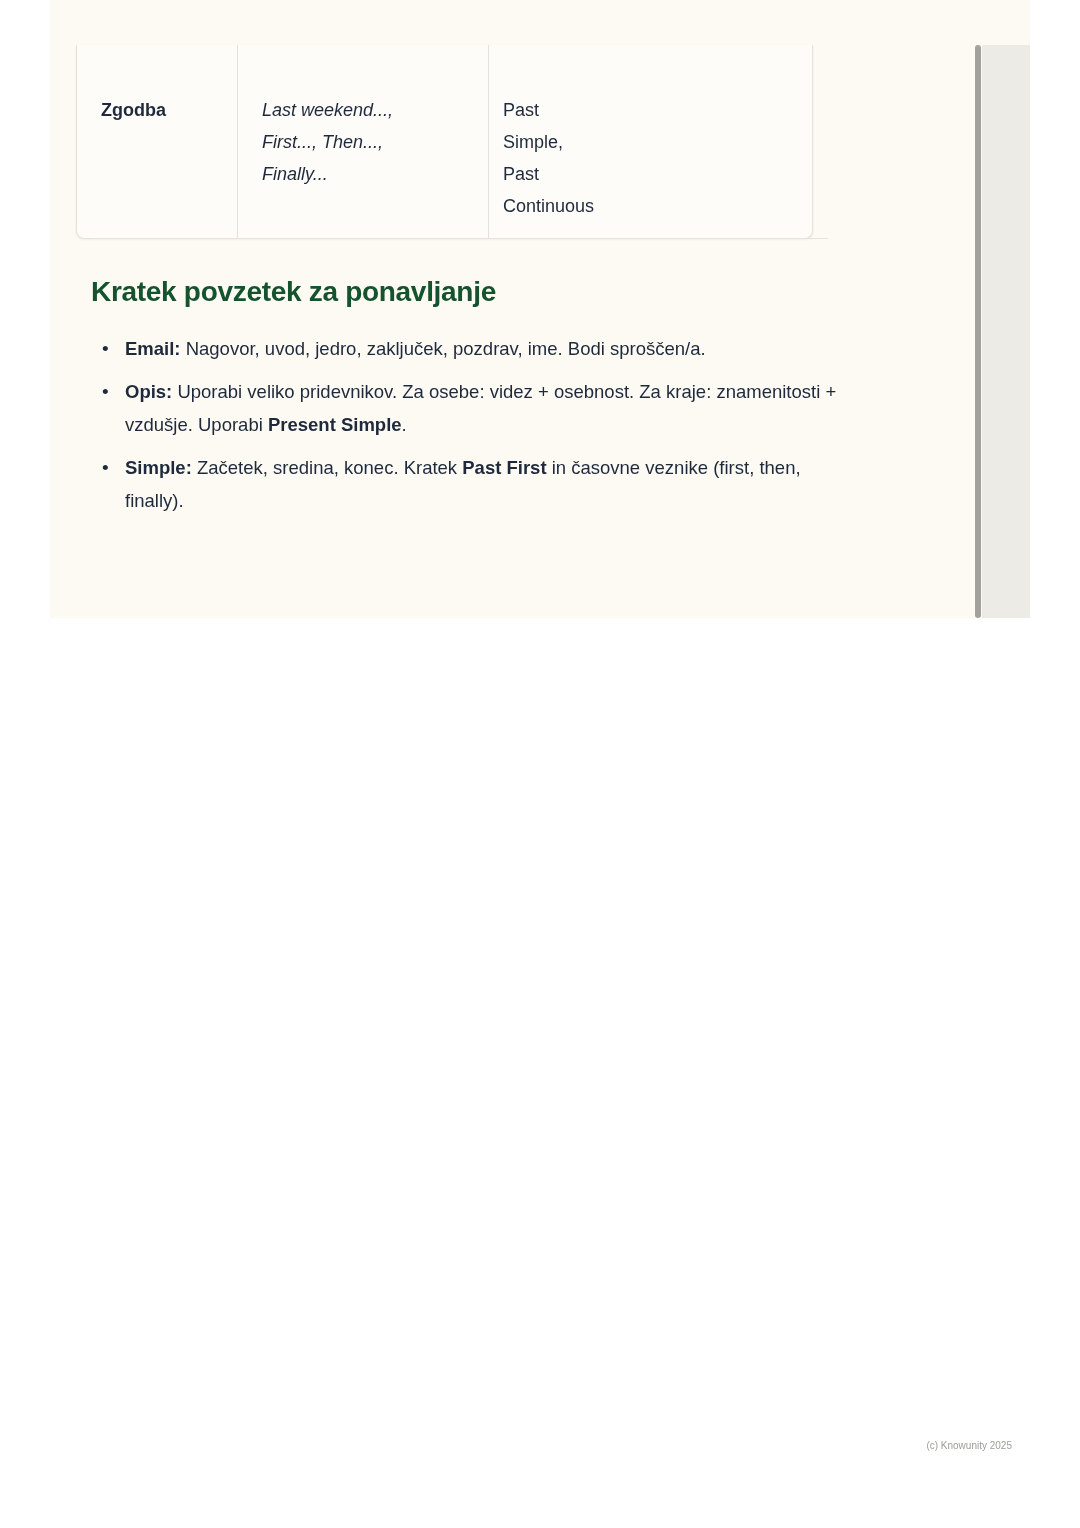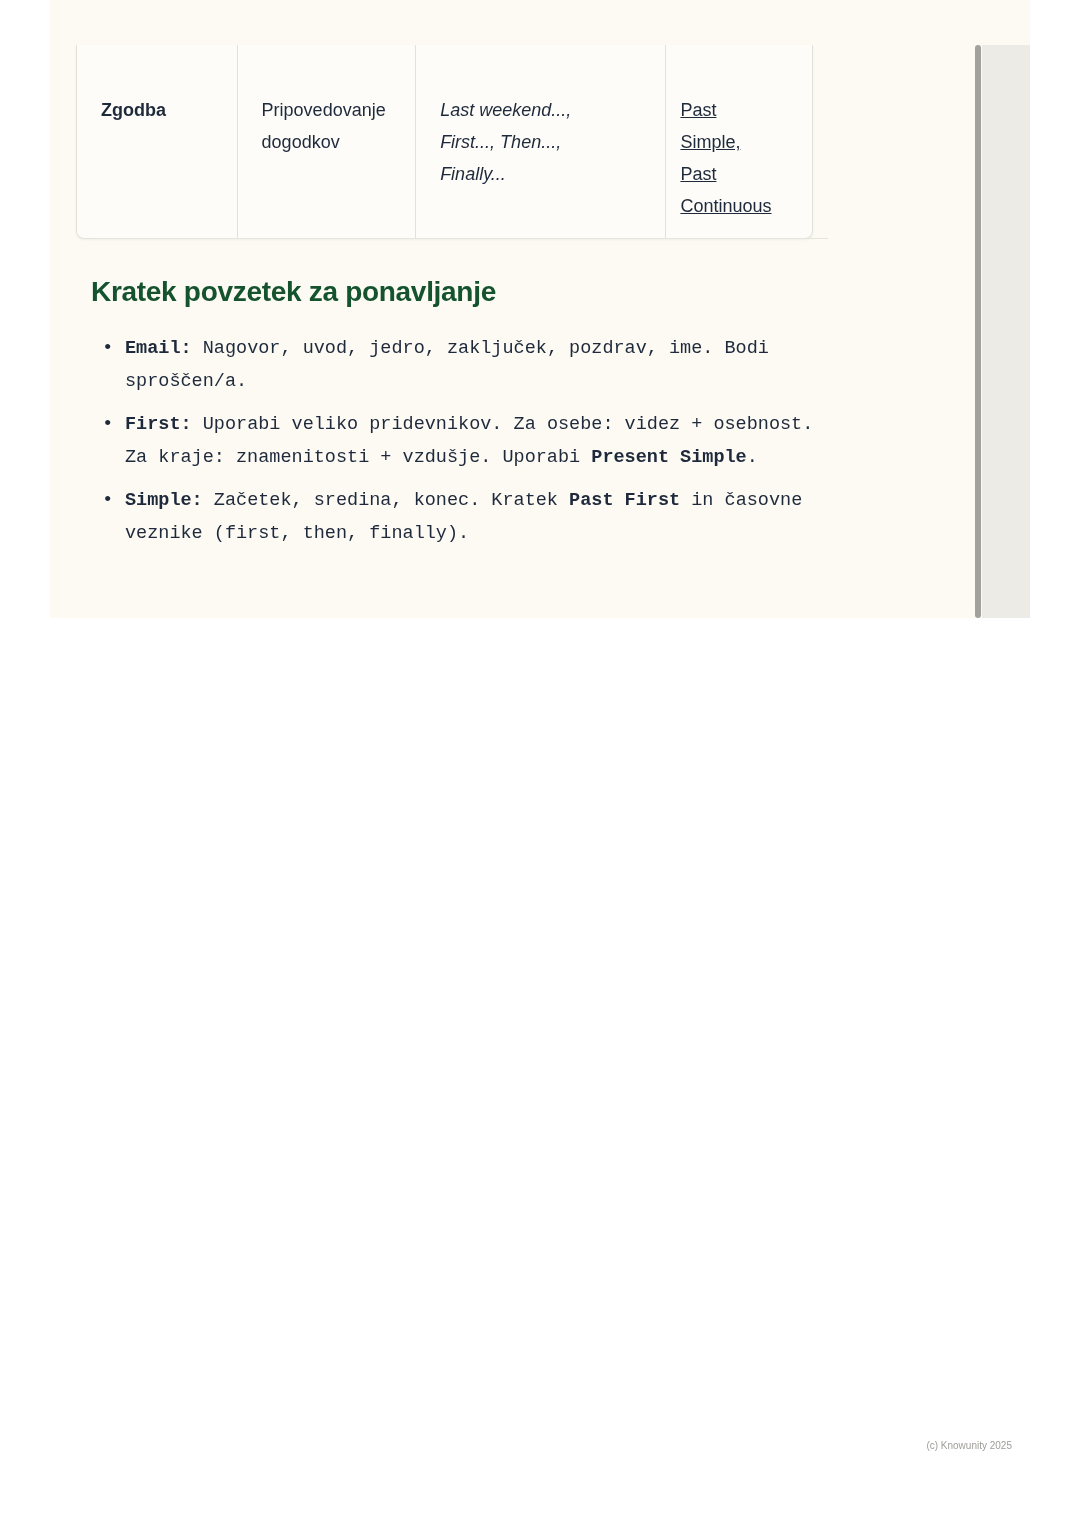--- a/index.html
+++ b/index.html
@@ -39,21 +39,21 @@
     font-size: 18px;
     line-height: 32px;
     min-height: 158px;
     border-right: 1px solid #e3e1da;
     white-space: pre-line;
   }
   .td:last-child { border-right: none; }
   .c1 { width: 161px; }
   .c2 { width: 179px; }
   .c3 { width: 251px; }
-  .c4 { width: 146px; padding-left: 14px; text-decoration: underline; }
+  .c4 { width: 146px; padding-left: 14px; }
   .bold { font-weight: bold; }
   .italic { font-style: italic; }
   
   .divider {
     position: absolute;
     left: 92px; top: 238px;
     width: 736px; height: 1px;
     background: #e6e4dd;
   }
   
@@ -64,21 +64,20 @@
     font-weight: 700;
     color: #14532d;
     letter-spacing: -0.3px;
   }
   
   .bullets {
     position: absolute;
     left: 92px; top: 332px;
     width: 745px;
     list-style: none;
-    font-family: Liberation Mono, monospace;
   }
   .bullets li {
     position: relative;
     padding-left: 33px;
     font-size: 18.5px;
     line-height: 33px;
     margin-bottom: 10px;
   }
   .bullets li::before {
     content: "\2022";
@@ -112,23 +111,20 @@
 <body>
 
 <div class="page">
 
   <div class="doc-bg"></div>
 
   <div class="fmt-table">
     <div class="td c1">
       <span class="bold">Zgodba</span>
     </div>
-    <div class="td c2">
-      <span>Pripovedovanje dogodkov</span>
-    </div>
     <div class="td c3">
       <span class="italic">Last weekend...,
 First..., Then...,
 Finally...</span>
     </div>
     <div class="td c4">
       <span>Past
 Simple,
 Past
 Continuous</span>
@@ -137,21 +133,21 @@
 
   <div class="divider"></div>
 
   <h1 class="heading">Kratek povzetek za ponavljanje</h1>
 
   <ul class="bullets">
     <li>
       <span class="bold">Email:</span><span> Nagovor, uvod, jedro, zaključek, pozdrav, ime. Bodi sproščen/a.</span><span class="bold"></span><span></span>
     </li>
     <li>
-      <span class="bold">First:</span><span> Uporabi veliko pridevnikov. Za osebe: videz + osebnost. Za kraje: znamenitosti + vzdušje. Uporabi </span><span class="bold">Present Simple</span><span>.</span>
+      <span class="bold">Opis:</span><span> Uporabi veliko pridevnikov. Za osebe: videz + osebnost. Za kraje: znamenitosti + vzdušje. Uporabi </span><span class="bold">Present Simple</span><span>.</span>
     </li>
     <li>
       <span class="bold">Simple:</span><span> Začetek, sredina, konec. Kratek </span><span class="bold">Past First</span><span> in časovne veznike (first, then, finally).</span>
     </li>
   </ul>
 
   <div class="scroll-thumb"></div>
   <div class="scroll-track"></div>
 
   <div class="footer">(c) Knowunity 2025</div>

